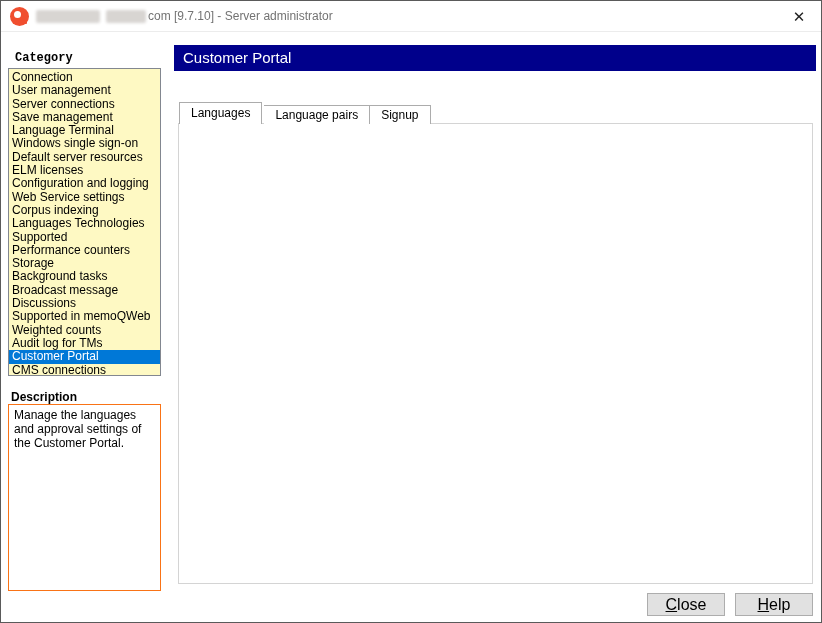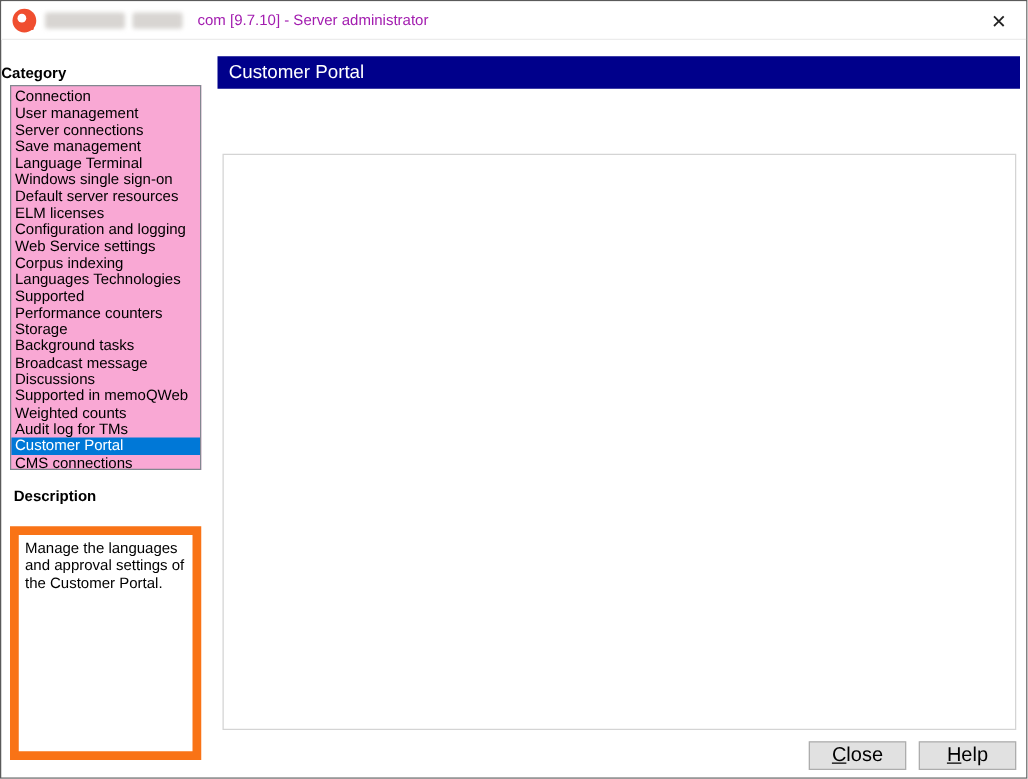--- a/index.html
+++ b/index.html
@@ -10,33 +10,33 @@
     border:1px solid #5a5a5a; overflow:hidden;
   }
   
   .titlebar { position:absolute; left:0; top:0; width:100%; height:31px;
     display:flex; align-items:center; background:#fff; border-bottom:1px solid #ececec; }
   .logo { width:19px; height:19px; border-radius:50%; background:#f04e2f; margin-left:9px; position:relative; flex:none; }
   .logo::after { content:""; position:absolute; left:4px; top:4px; width:7px; height:7px; border-radius:50%; background:#fff; }
   .logo::before { content:""; position:absolute; right:2px; bottom:2px; width:4px; height:4px; background:#f04e2f; border-radius:1px; }
   .redacted { height:13px; background:#d8d5d2; border-radius:2px; filter:blur(1.5px); display:inline-block; }
   .r1 { width:64px; margin-left:7px; } .r2 { width:40px; margin-left:6px; margin-right:1px; }
-  .title-text { margin-left:11px; color:#a21caf; }
+  .title-text { margin-left:1px; color:#737373; }
   .close-btn { position:absolute; right:11px; top:6px; width:22px; height:20px; text-align:center;
     font-size:15px; line-height:20px; color:#222; cursor:pointer; font-family:"DejaVu Sans", sans-serif; }
   
   .heading { font-weight:bold; }
-  .cat-heading { position:absolute; left:0; top:50px; }
+  .cat-heading { position:absolute; left:14px; top:50px;font-family:Liberation Mono, monospace; }
   .cat-list { position:absolute; left:7px; top:67px; width:153px; height:308px;
-    border:1px solid #828790; background:#f9a8d4; overflow:hidden; padding-top:2px; }
+    border:1px solid #828790; background:#fef9c3; overflow:hidden; padding-top:2px; }
   .cat-list .list-item { height:13.3px; line-height:13.3px; padding-left:3px; white-space:nowrap; cursor:default; }
   .cat-list .list-item.selected { background:#0078d7; color:#fff; }
   .desc-heading { position:absolute; left:10px; top:389px; }
-  .desc-box { position:absolute; left:7px; top:420px; width:153px; height:187px;
-    border:7px solid #f97316; background:#fff; padding:3px 5px; line-height:14px; }
+  .desc-box { position:absolute; left:7px; top:403px; width:153px; height:187px;
+    border:1px solid #f97316; background:#fff; padding:3px 5px; line-height:14px; }
   
   .main-header { position:absolute; left:173px; top:44px; width:642px; height:26px;
     background:#00008b; color:#fff; font-size:15px; line-height:26px; padding-left:9px; }
   
   .tabstrip { position:absolute; left:178px; top:101px; height:22px; display:flex; align-items:flex-end; z-index:2; }
   .tab { border:1px solid #acacac; border-bottom:none; background:#fff; padding:0 11px;
     height:19px; line-height:19px; margin-right:0; cursor:pointer; position:relative; }
   .tab.active { height:22px; line-height:21px; background:#fff; z-index:3; margin-right:2px; }
   .tab:not(.active) { background:#fff; top:0; border-left:none; }
   .tab:not(.active):first-child { border-left:1px solid #acacac; }
@@ -118,20 +118,26 @@
       <div class="list-item">Weighted counts</div>
       <div class="list-item">Audit log for TMs</div>
       <div class="list-item selected">Customer Portal</div>
       <div class="list-item">CMS connections</div>
     </div>
   <div class="heading desc-heading">Description</div>
   <div class="desc-box">Manage the languages and approval settings of the Customer Portal.</div>
 
   <div class="main-header">Customer Portal</div>
 
+  <div class="tabstrip">
+
+  <div class="tab active">Languages</div>
+      <div class="tab">Language pairs</div>
+      <div class="tab">Signup</div>
+    </div>
   <div class="tabpanel"></div>
 
   <div class="offer-label">Offer these languages as:</div>
   <div class="radio-row">
 
   <label class="radio">
       <span class="radio-circle"></span>
       <span class="radio-label">Source</span>
     </label>
       <label class="radio selected">

